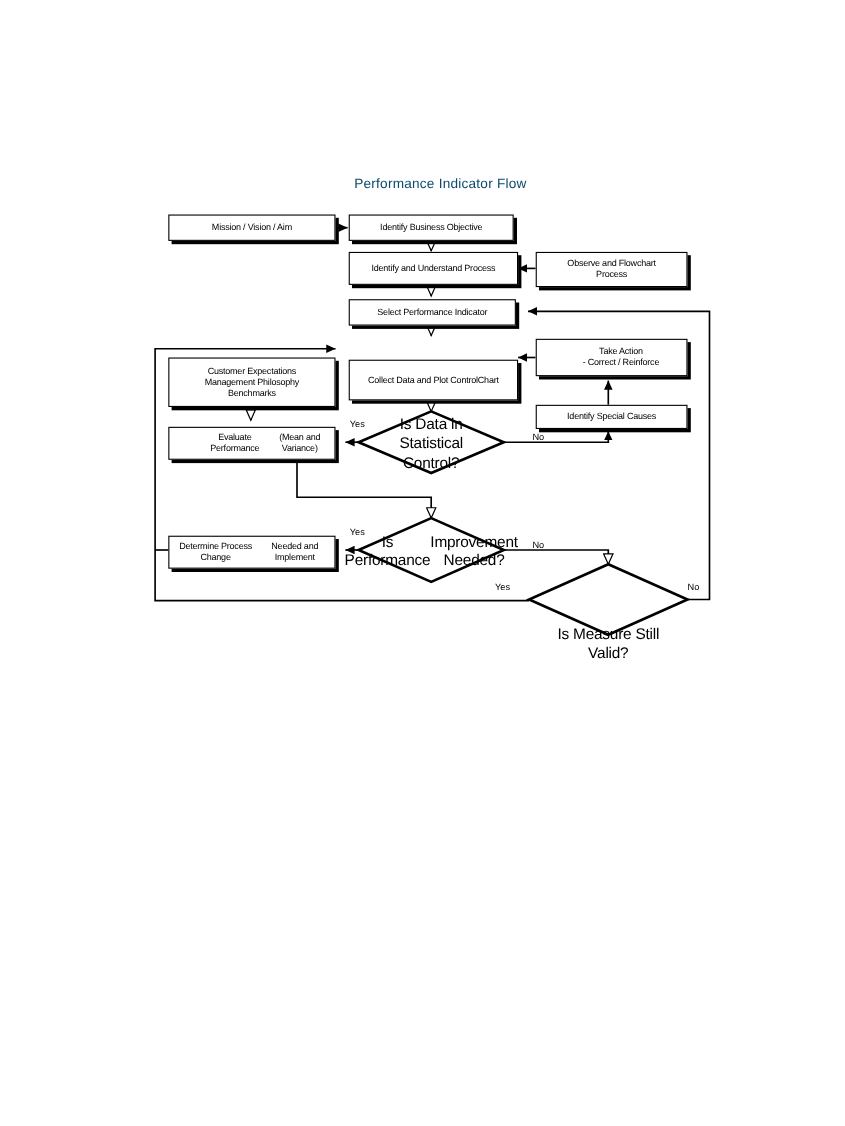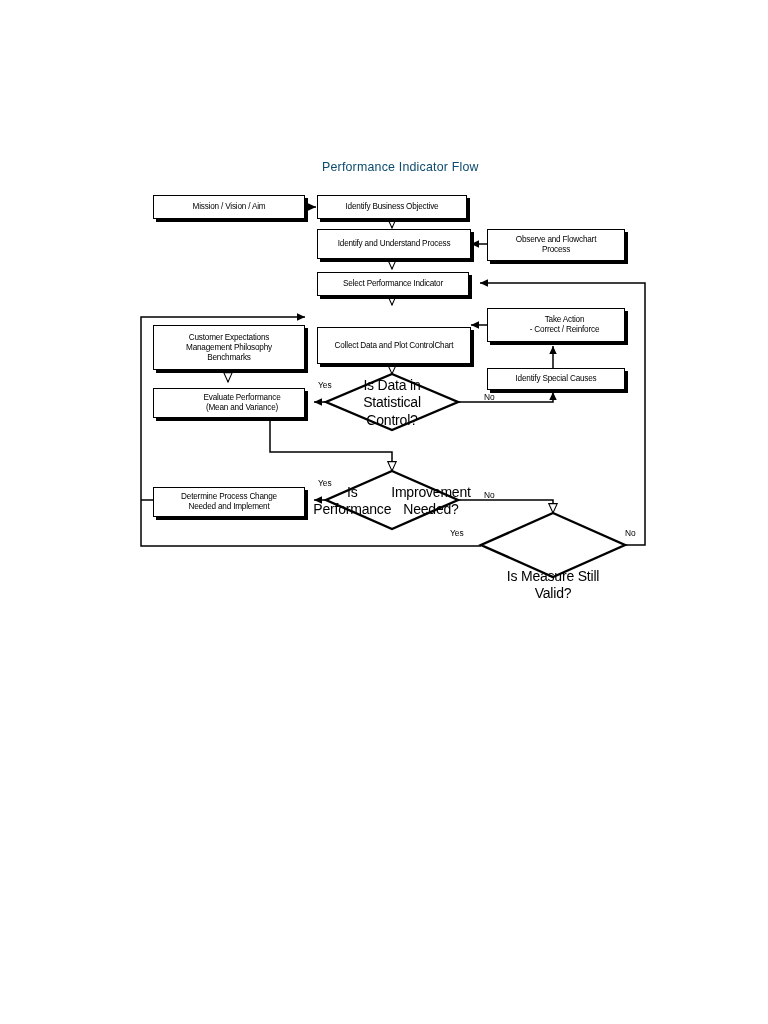--- a/index.html
+++ b/index.html
@@ -209,26 +209,26 @@
   <div class="node proc" style="left:153px; top:325px; width:152px; height:45px; flex-direction:column;">
     <span class="nline">Customer Expectations</span>
     <span class="nline">Management Philosophy</span>
     <span class="nline">Benchmarks</span>
   </div>
 
   <div class="node proc" style="left:487px; top:368px; width:138px; height:22px;">
     <span class="nline">Identify Special Causes</span>
   </div>
 
-  <div class="node proc" style="left:153px; top:388px; width:152px; height:30px; flex-direction:column;padding-left:29px;">
+  <div class="node proc" style="left:153px; top:388px; width:152px; height:30px; flex-direction:row;padding-left:29px;">
     <span class="nline">Evaluate Performance</span>
     <span class="nline">(Mean and Variance)</span>
   </div>
 
-  <div class="node proc" style="left:153px; top:487px; width:152px; height:30px; flex-direction:column;">
+  <div class="node proc" style="left:153px; top:487px; width:152px; height:30px; flex-direction:row;">
     <span class="nline">Determine Process Change</span>
     <span class="nline">Needed and Implement</span>
   </div>
 
   <div class="node diamond-label" style="left:337px; top:388px; width:110px; height:30px; flex-direction:column;">
     <span class="nline">Is Data in</span>
     <span class="nline">Statistical Control?</span>
   </div>
 
   <div class="node diamond-label" style="left:333px; top:486px; width:118px; height:30px; ">

